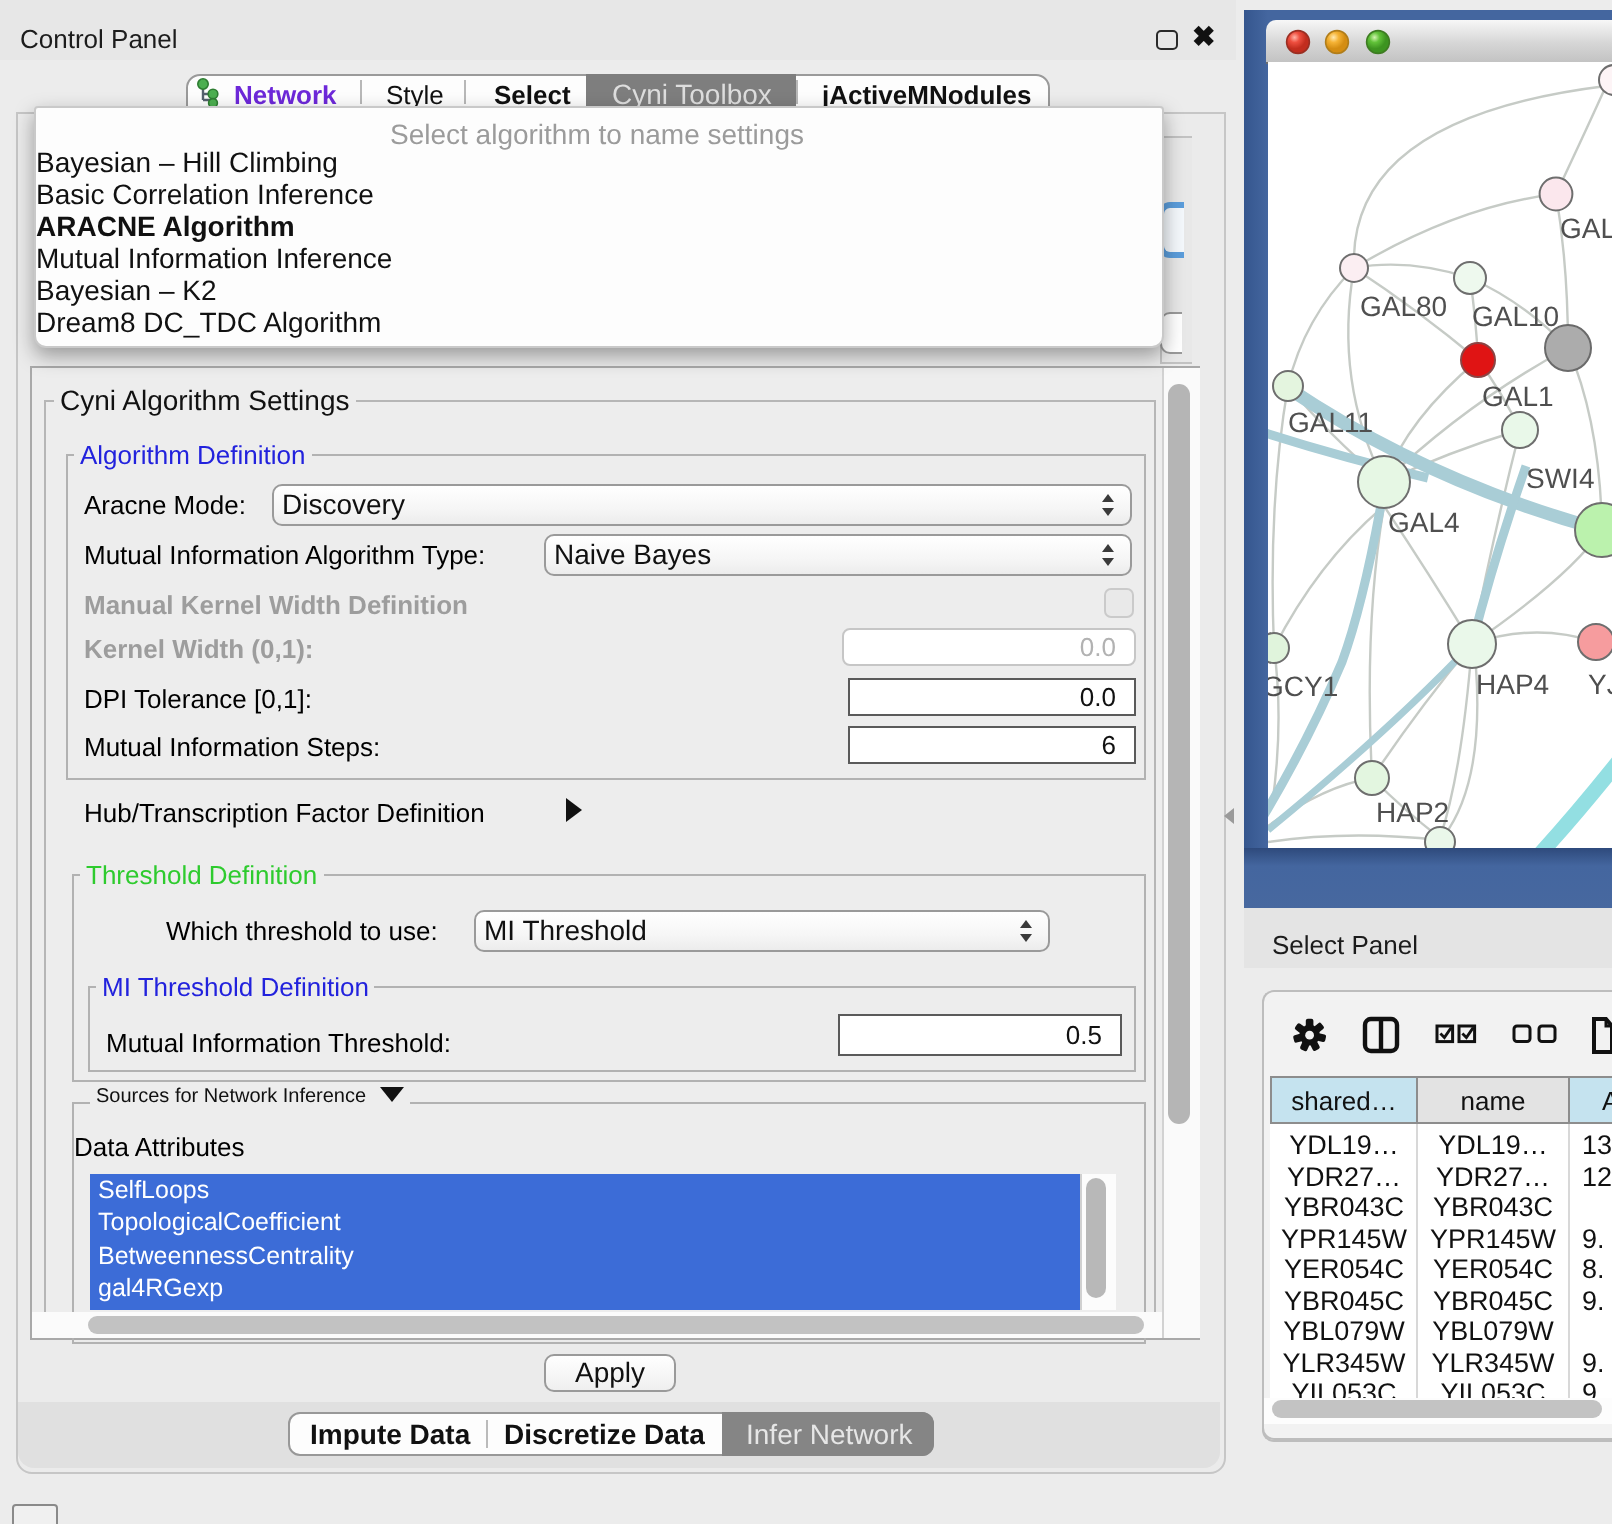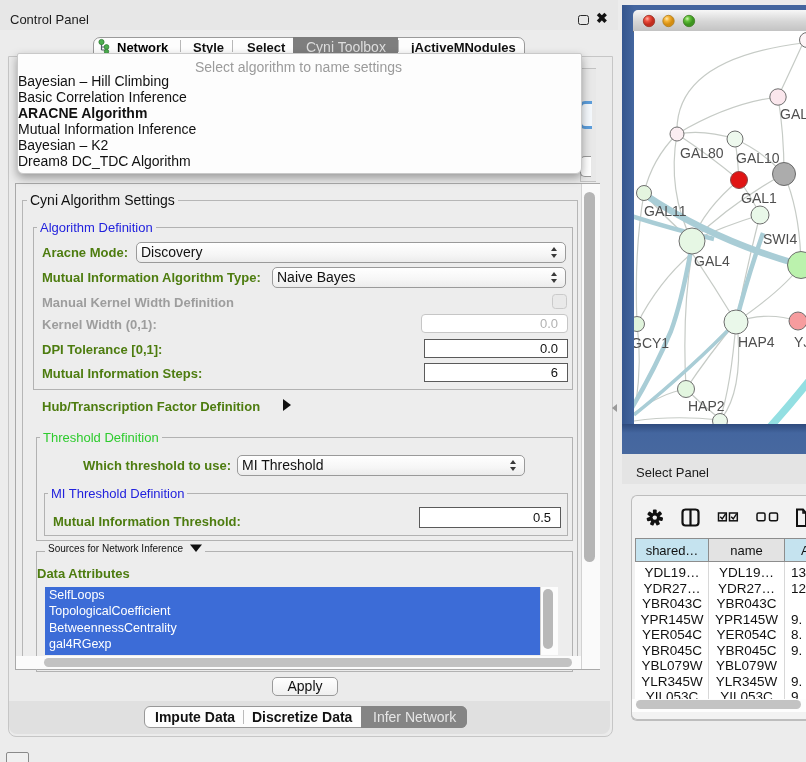--- a/index.html
+++ b/index.html
@@ -1,19 +1,19 @@
 <!DOCTYPE html>
 <html><head>
 <meta charset="utf-8">
 <style>
   html,body{margin:0;padding:0;}
   body{width:806px;height:762px;position:relative;overflow:hidden;
        background:#ececec;font-family:"Liberation Sans",sans-serif;}
   .abs{position:absolute;}
-  .lbl{position:absolute;font-size:13px;font-weight:bold;color:#4d7c0f;white-space:nowrap;}
+  .lbl{position:absolute;font-size:13px;font-weight:normal;color:#000000;white-space:nowrap;}
   .glbl{position:absolute;font-size:13px;font-weight:bold;color:#9d9d9d;white-space:nowrap;}
   .fld{position:absolute;background:#fff;border:1px solid #5a5a5a;font-size:13px;color:#111;
        text-align:right;padding-right:9px;box-sizing:border-box;line-height:17px;}
   .combo{position:absolute;background:linear-gradient(#ffffff,#f6f6f6 60%,#ececec);
        border:1px solid #9a9a9a;border-radius:5px;box-sizing:border-box;
        font-size:14px;color:#111;padding-left:4px;}
   .combo .arr{position:absolute;right:7px;top:0;height:100%;display:flex;flex-direction:column;
        justify-content:center;gap:1px;color:#333;}
   .arr svg{display:block;}
   .gbox{position:absolute;border:1px solid #b2b2b2;box-sizing:border-box;}
@@ -36,22 +36,22 @@
 <div class="abs" style="left:580px;top:68px;width:15px;height:112px;background:#e8e8e8;border:1px solid #c2c2c2;border-right:none;"></div>
 <div class="abs" style="left:579px;top:101px;width:10px;height:22px;border:3px solid #5b9ddb;border-right:none;border-radius:6px 0 0 6px;background:#f4f8fc;"></div>
 <div class="abs" style="left:580px;top:156px;width:10px;height:19px;border:1px solid #9a9a9a;border-right:none;border-radius:5px 0 0 5px;background:#fff;"></div>
 
 <div class="abs" style="left:93px;top:37px;width:432px;height:17px;background:#fdfdfd;
      border:1px solid #9a9a9a;border-radius:7px 7px 0 0;box-sizing:border-box;"></div>
 <div class="abs" style="left:180px;top:40px;width:1px;height:12px;background:#b8b8b8;"></div>
 <div class="abs" style="left:232px;top:40px;width:1px;height:12px;background:#b8b8b8;"></div>
 <div class="abs" style="left:293px;top:37px;width:105px;height:17px;background:#7e7e7e;"></div>
 <div class="abs" style="left:398px;top:40px;width:1px;height:12px;background:#b8b8b8;"></div>
-<div class="abs" style="left:117px;top:40px;font-size:13px;font-weight:bold;color:#000000;">Network</div>
-<div class="abs" style="left:193px;top:40px;font-size:13px;font-weight:bold;color:#111;">Style</div>
+<div class="abs" style="left:117px;top:40px;font-size:13px;font-weight:bold;color:#6d28d9;">Network</div>
+<div class="abs" style="left:193px;top:40px;font-size:13px;font-weight:normal;color:#111;">Style</div>
 <div class="abs" style="left:247px;top:40px;font-size:13px;font-weight:bold;color:#111;">Select</div>
 <div class="abs" style="left:306px;top:39px;font-size:14px;color:#dedede;">Cyni Toolbox</div>
 <div class="abs" style="left:411px;top:40px;font-size:13px;font-weight:bold;color:#111;">jActiveMNodules</div>
 
 <svg class="abs" style="left:97px;top:38px;" width="16" height="16">
  <path d="M4.5 6 L4.5 12 M4.5 9 L8 9 M4.5 12 L8 12" stroke="#55606e" stroke-width="1.2" fill="none"></path>
  <circle cx="4.5" cy="4" r="2.6" fill="#4caf50" stroke="#2e7d32" stroke-width="0.8"></circle>
  <circle cx="9.5" cy="9" r="2.4" fill="#4caf50" stroke="#2e7d32" stroke-width="0.8"></circle>
  <circle cx="9.5" cy="13.5" r="2.2" fill="#4caf50" stroke="#2e7d32" stroke-width="0.8"></circle>
 </svg>

